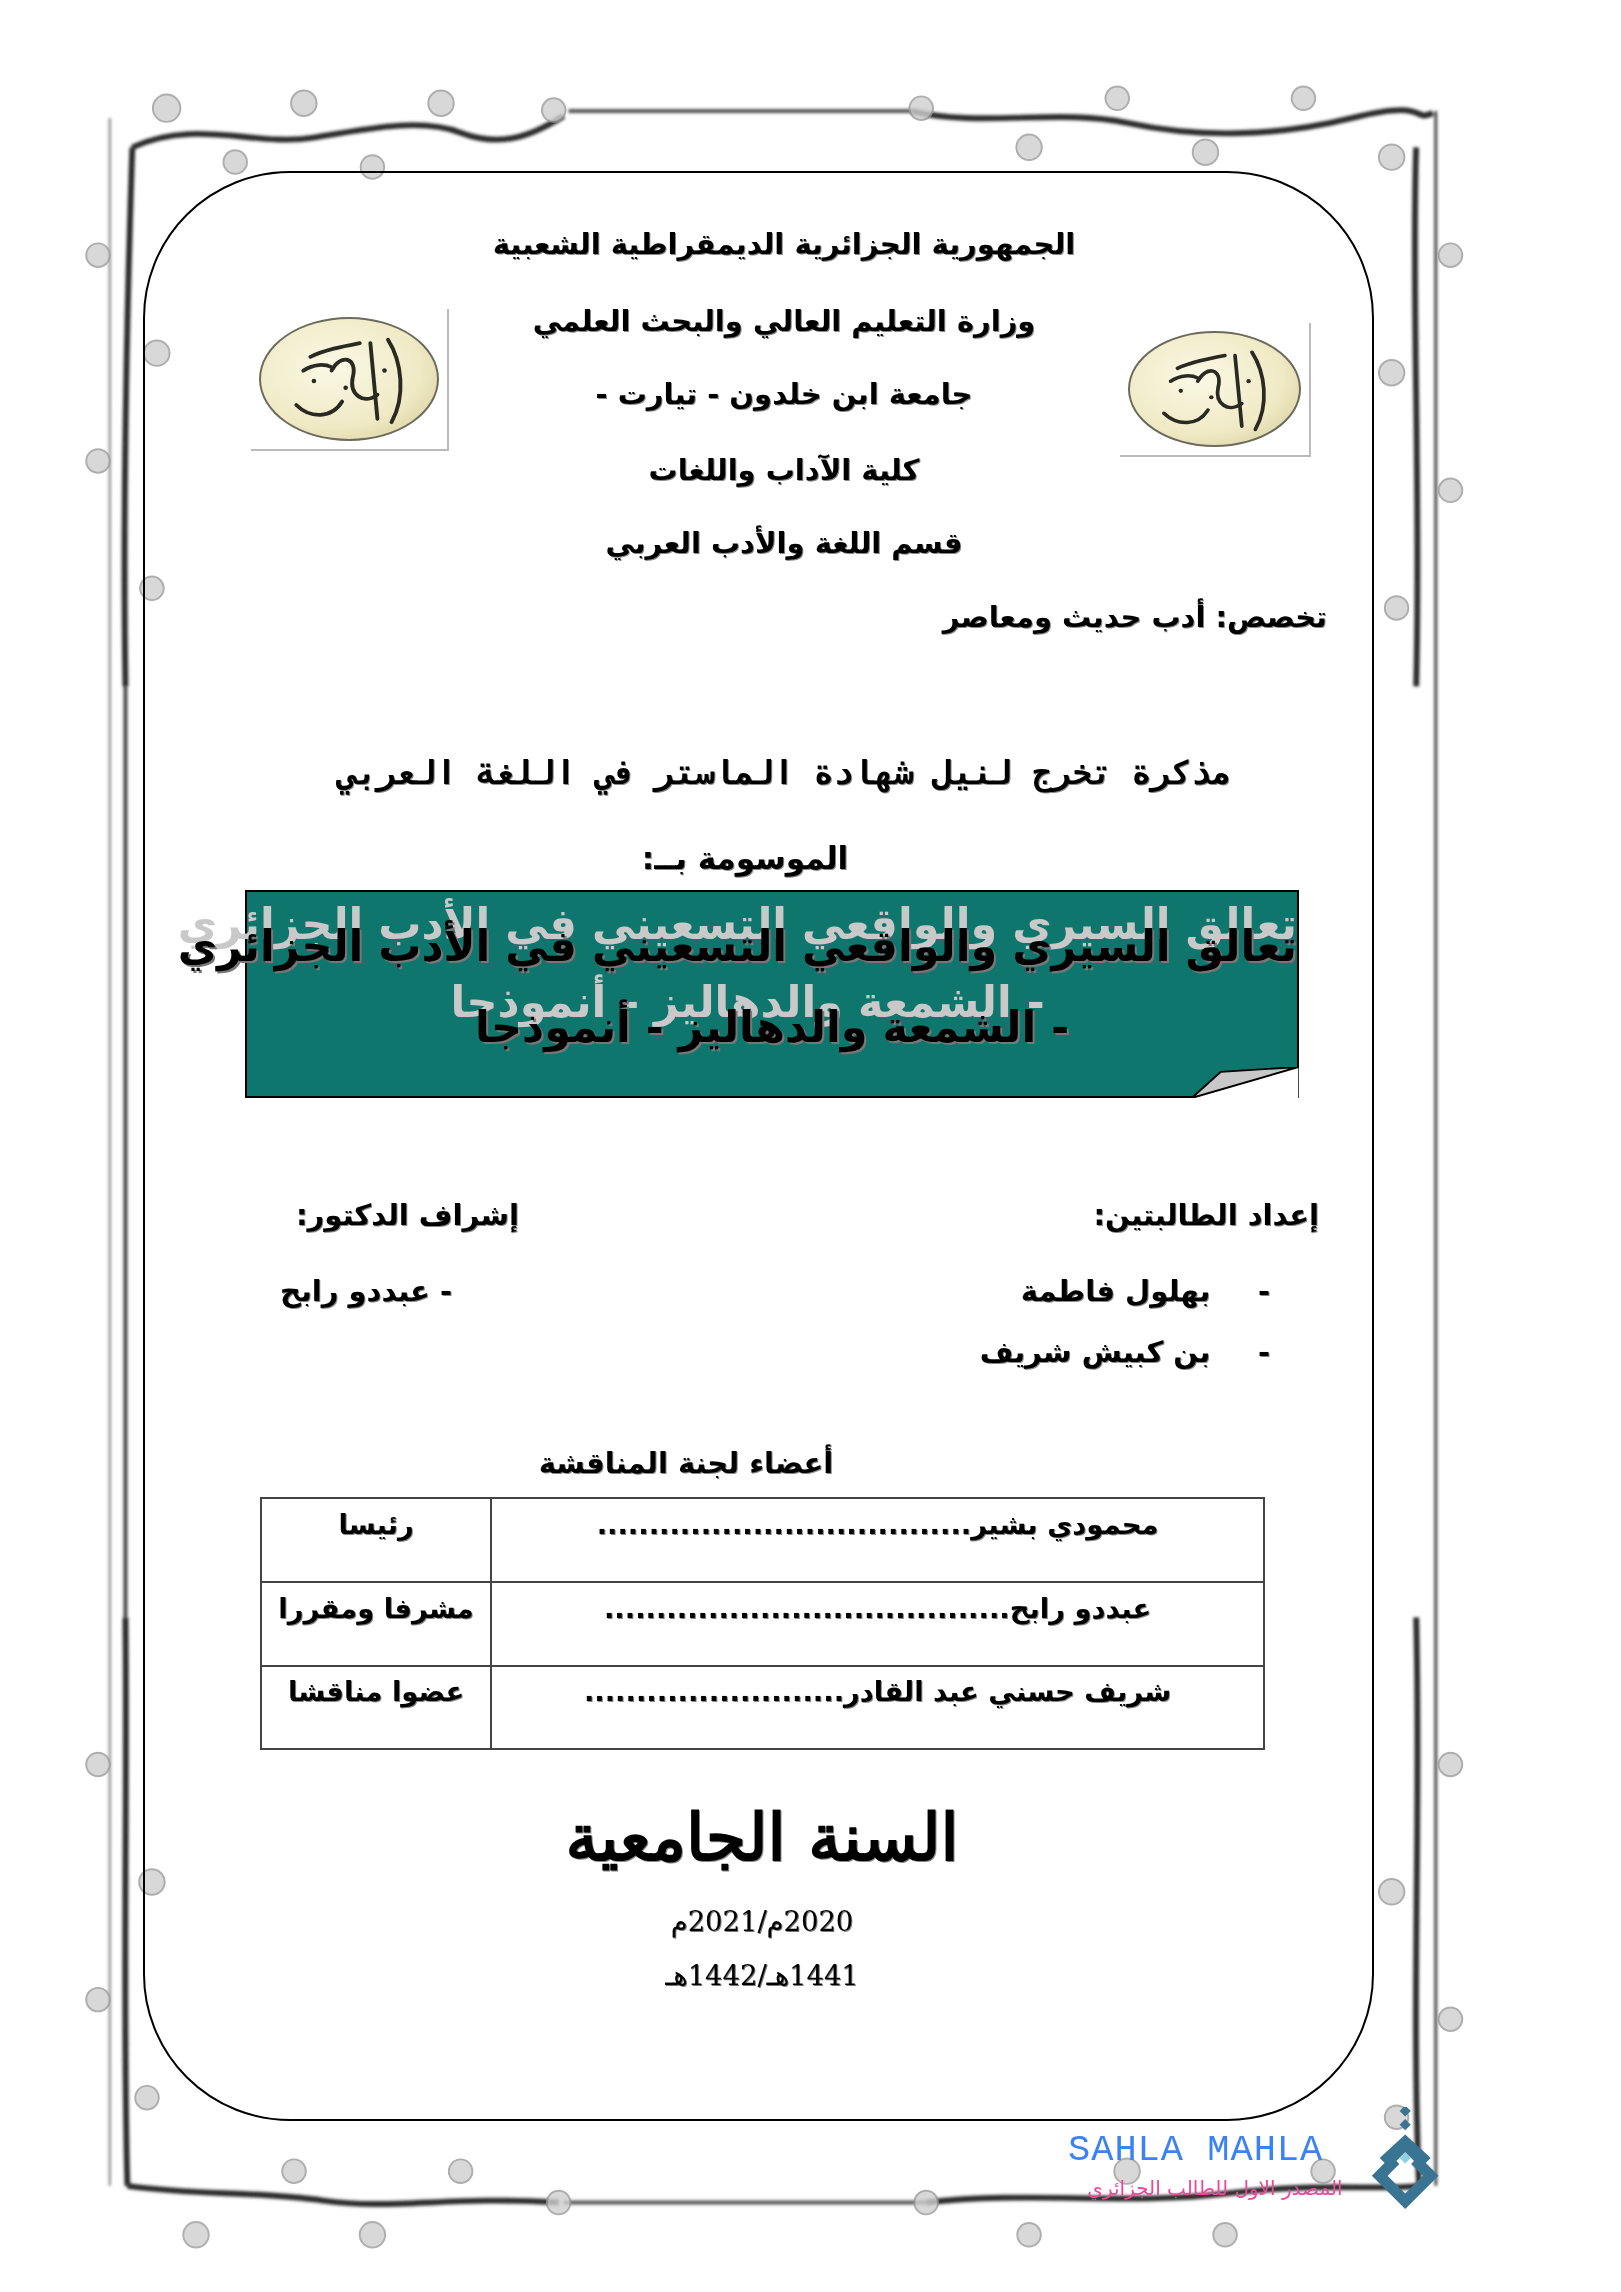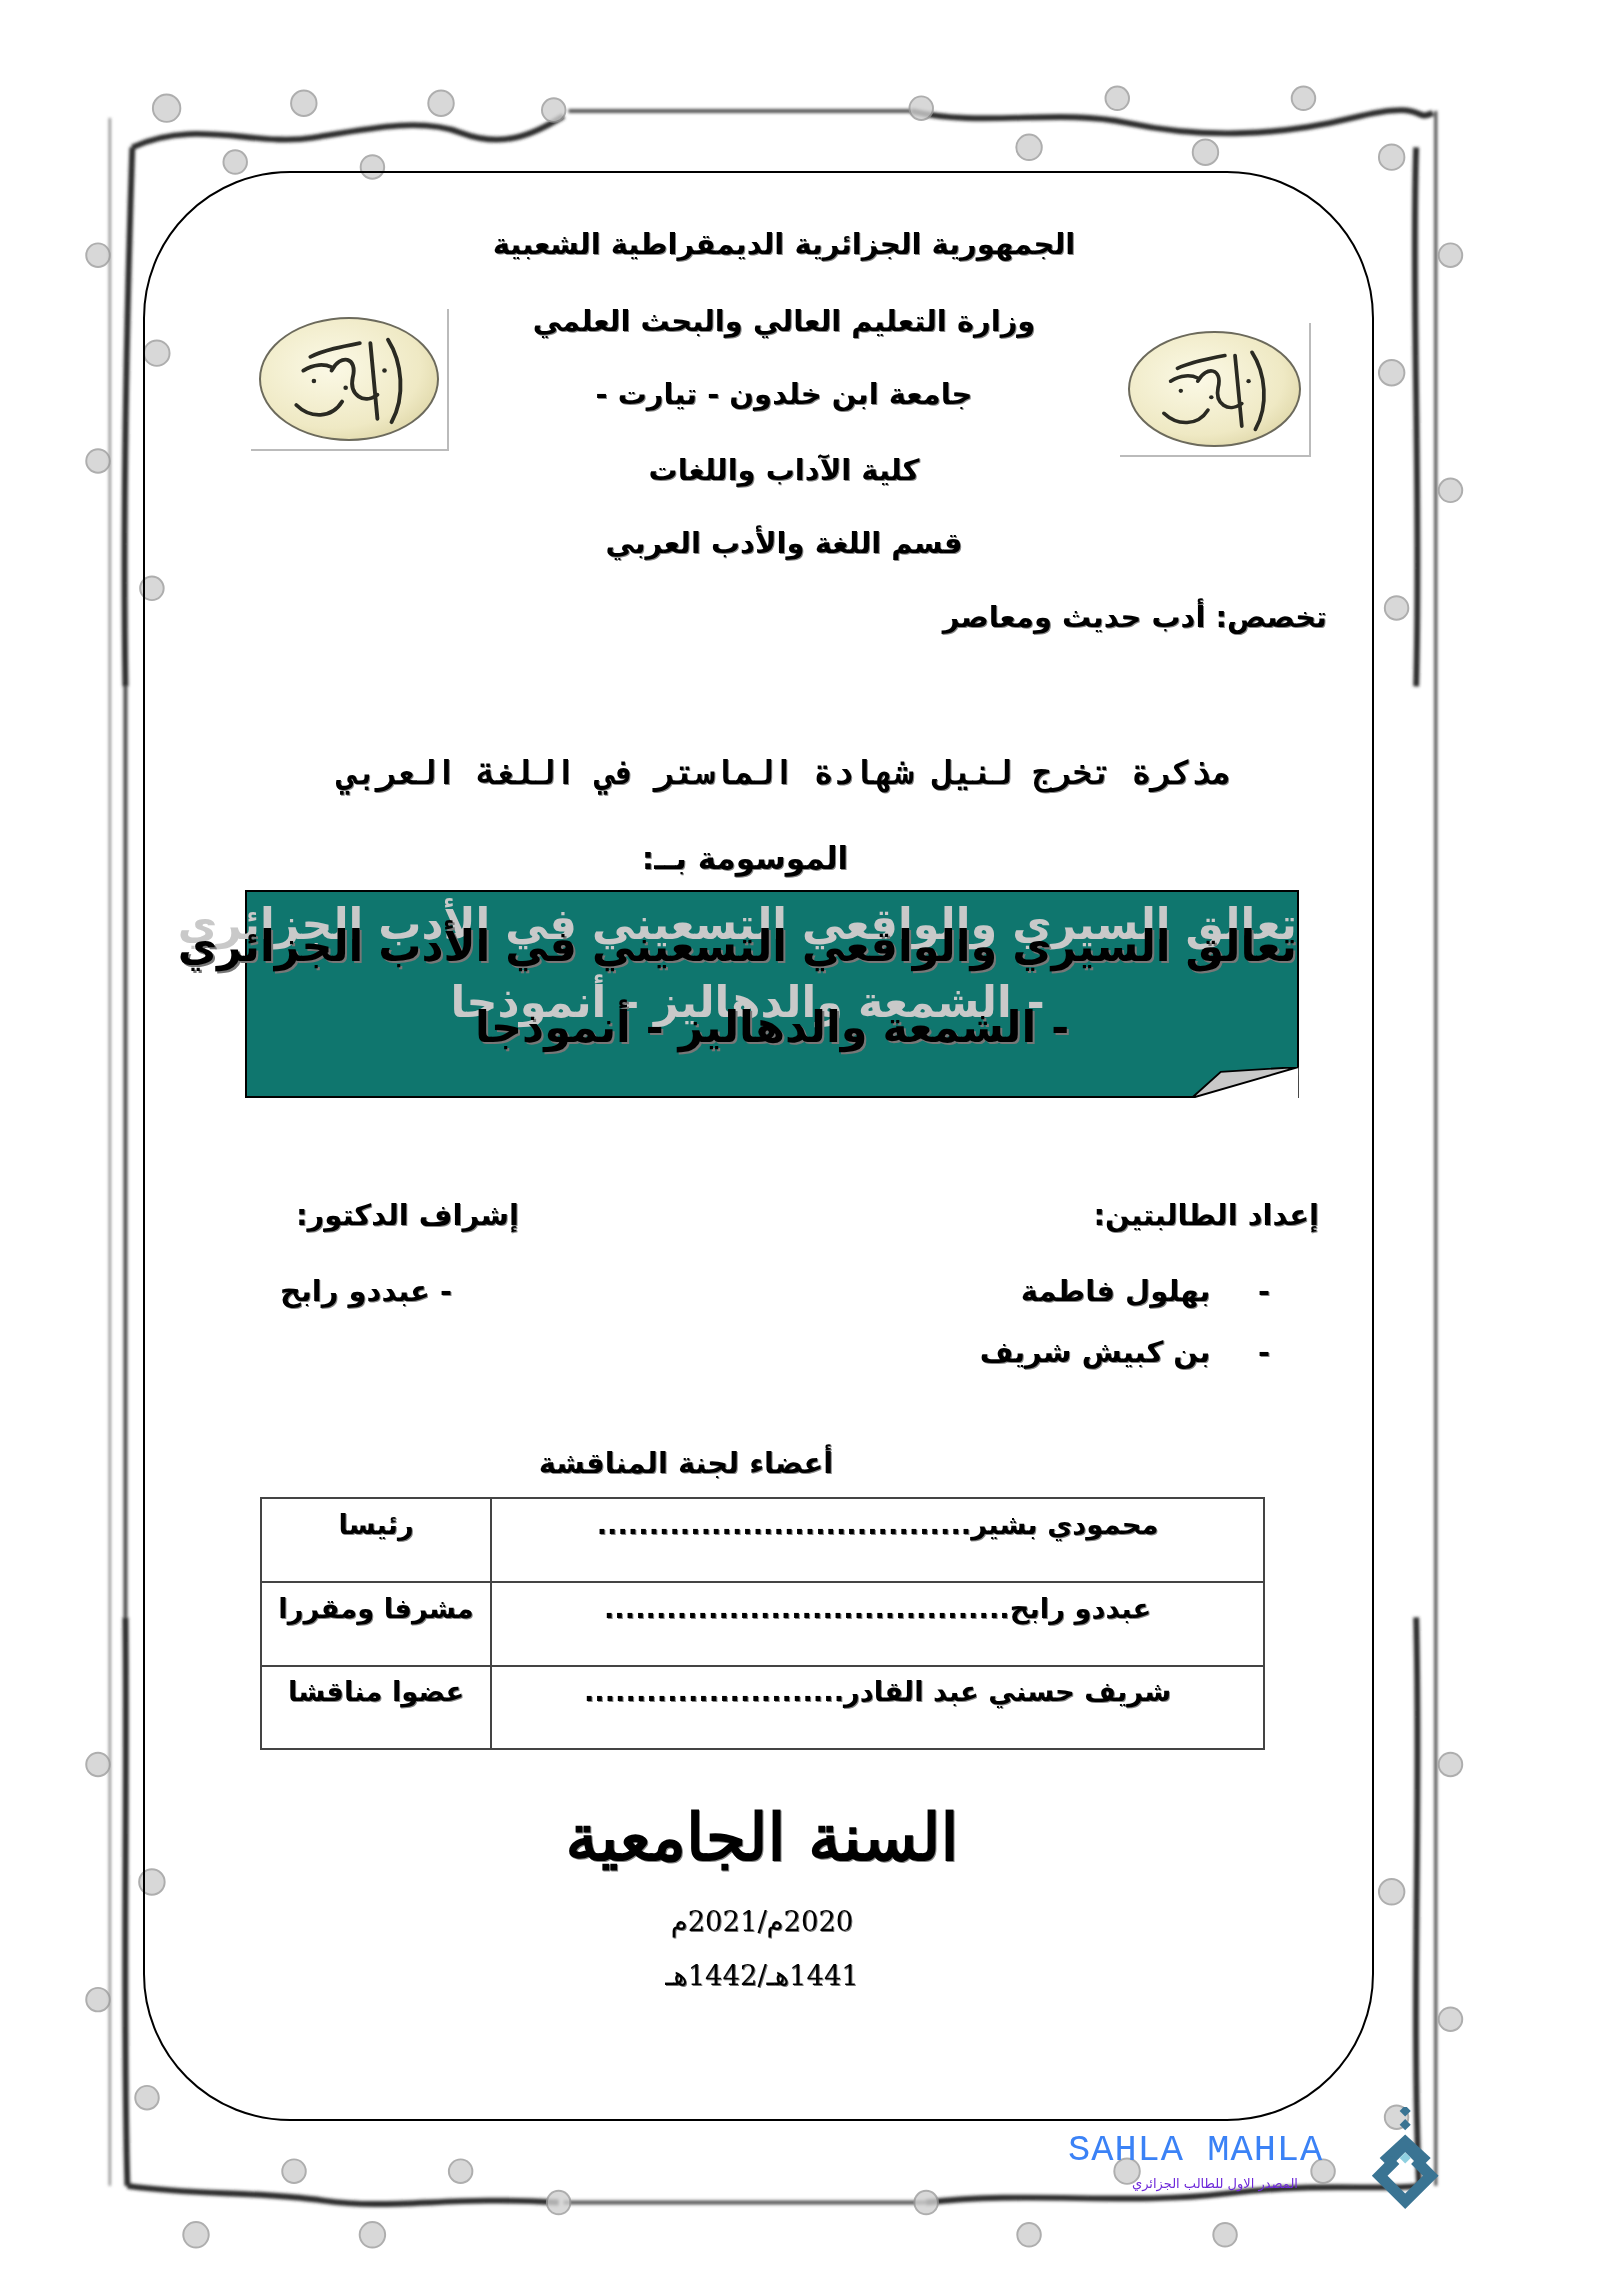--- a/index.html
+++ b/index.html
@@ -29,21 +29,21 @@
   .committee-table td { border: 2px solid #444; height: 72px; vertical-align: top; padding: 9.8px 7.8px 0 7.8px;
                         font-size: 27.4px; font-weight: bold; white-space: nowrap; text-shadow: 1px 1px 0 #888; margin-top: 18px; }
   .committee-table td.name { width: 789px; text-align: center; }
   .committee-table td.role { width: 216px; text-align: center; }
   .year-title { font-size: 65px; font-family: "DejaVu Serif", serif; }
   .year-line { font-family: "DejaVu Serif", serif; font-weight: normal; font-size: 27.4px; text-shadow: 1px 1px 0 #777; }
   .watermark { position: absolute; left: 1068px; top: 2107px; width: 412px; height: 118px; }
   .wm-text { position: absolute; left: 0; top: 21.6px; font-family: Liberation Mono, monospace; font-size: 37px;
              letter-spacing: 1px; color: #3b82f6; }
   .wm-sub { position: absolute; left: 0; top: 69px; width: 294px; direction: rtl; text-align: center;
-            font-size: 13px; color: #6d28d9; }
+            font-size: 20px; color: #ec4899; }
   .wm-glyph { position: absolute; left: 294px; top: 0; width: 108px; height: 108px; }
 </style>
 </head>
 <body>
 
 <svg class="frame-svg" viewBox="0 0 1654 2339" xmlns="http://www.w3.org/2000/svg">
   <defs>
     <filter id="blur1">
         <feGaussianBlur stdDeviation="1.6"></feGaussianBlur>
       </filter>

